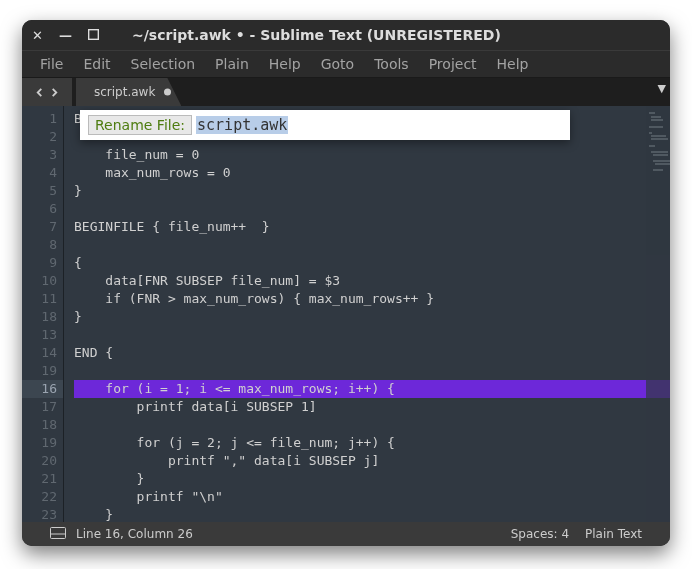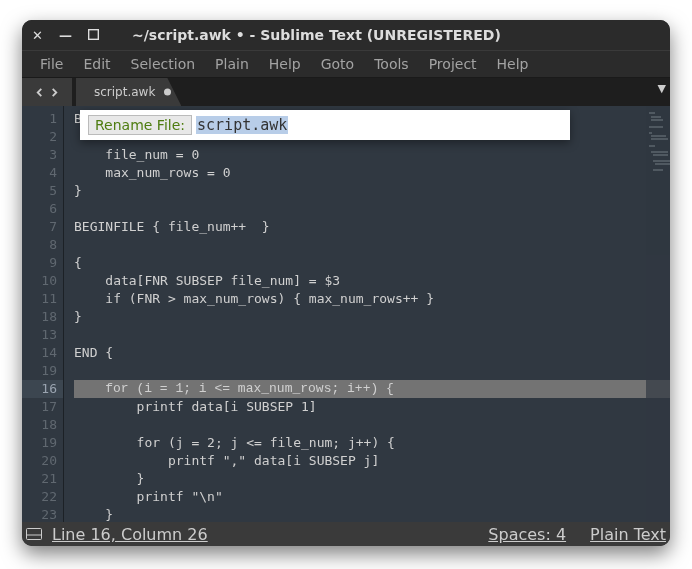--- a/index.html
+++ b/index.html
@@ -110,44 +110,43 @@
   .gutter .ln.active { background:#3c4650; color:#9aa4b0; margin-right:-6px; padding-right:6px;}
   .code {
     flex: 1;
     padding: 4px 0 4px 10px;
     color: #d0d0d0;
     line-height: 18px;
     white-space: pre;
     position: relative;
   }
   .code .line { height:18px; }
-  .code .line.active { background:#737373;font-family:Liberation Mono, monospace; }
+  .code .line.active { background:#6d28d9; }
 
   .minimap {
     position:absolute;
     right:0; top:0;
     width:24px; height:100%;
     background: #303841;
     opacity:0.7;
   }
   .minimap .mm { position:absolute; height:2px; background:#5f6870; }
 
   .statusbar {
     height: 24px;
     background: #3a3a3a;
     display: flex;
     align-items: center;
     color: #ccc;
-    font-size: 16px;
-    padding: 0 4px;
-    text-decoration: underline;
+    font-size: 12px;
+    padding: 0 28px;
   }
   .statusbar .sb-icon { margin-right: 10px; }
   .statusbar .sb-spacer { flex:1; }
-  .statusbar .sb-field { margin-left: 24px; }
+  .statusbar .sb-field { margin-left: 16px; }
 
   
   .rename-overlay {
     position: absolute;
     left: 58px;
     top: 4px;
     width: 490px;
     height: 30px;
     background: #fff;
     display: flex;

